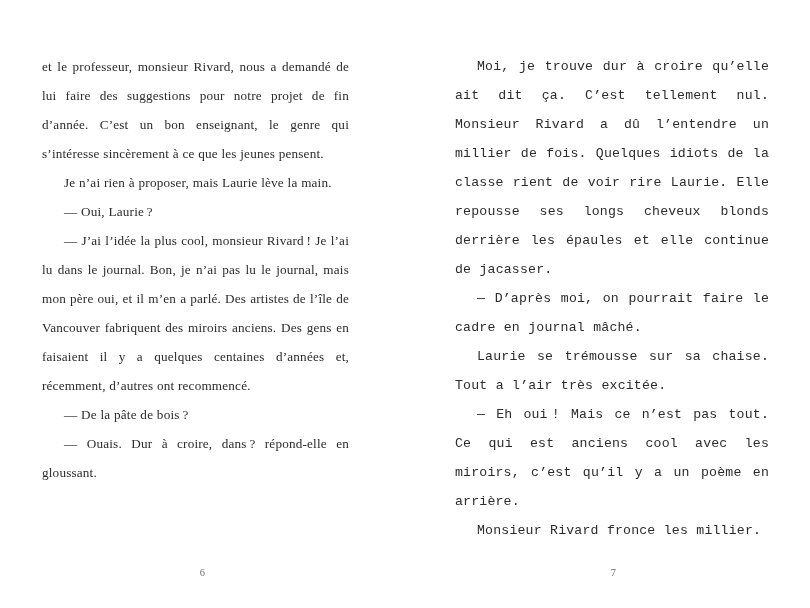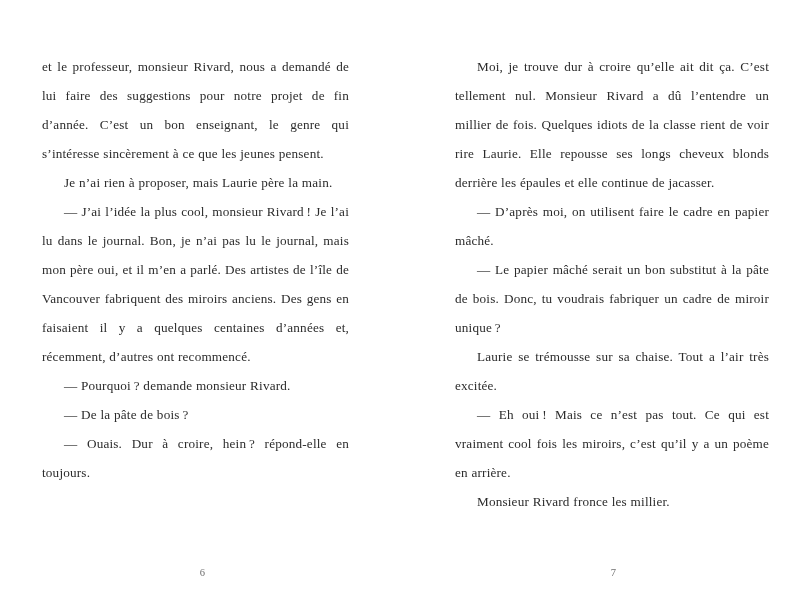--- a/index.html
+++ b/index.html
@@ -34,20 +34,21 @@
     position: absolute;
     left: 42px;
     top: 52px;
     width: 307px;
   }
   .page-recto .text-block {
     position: absolute;
     left: 50px;
     top: 52px;
     width: 314px;
+    font-family: Liberation Mono, monospace;
   }
 
   .para {
     margin: 0;
     text-align: justify;
     text-justify: inter-word;
     font-size: 13.2px;
     line-height: 29px;
     color: #2b2b2b;
     letter-spacing: 0.18px;
@@ -81,34 +82,33 @@
   .page-recto .folio { padding-left: 6px; }
 </style>
 </head>
 <body>
 
 <div class="spread">
 
   <div class="page page-verso">
     <div class="text-block">
       <p class="para flush">et le professeur, monsieur Rivard, nous a demandé de lui faire des suggestions pour notre projet de fin d’année. C’est un bon enseignant, le genre qui s’intéresse sincèrement à ce que les jeunes pensent.</p>
-      <p class="para indent">Je n’ai rien à proposer, mais Laurie père la main.</p>
+      <p class="para indent">Je n’ai rien à proposer, mais Laurie lève la main.</p>
+      <p class="para indent">— Oui, Laurie ?</p>
       <p class="para indent">— J’ai l’idée la plus cool, monsieur Rivard ! Je l’ai lu dans le journal. Bon, je n’ai pas lu le journal, mais mon père oui, et il m’en a parlé. Des artistes de l’île de Vancouver fabriquent des miroirs anciens. Des gens en faisaient il y a quelques centaines d’années et, récemment, d’autres ont recommencé.</p>
-      <p class="para indent">— Pourquoi ? demande monsieur Rivard.</p>
       <p class="para indent">— De la pâte de bois ?</p>
-      <p class="para indent">— Ouais. Dur à croire, hein ? répond-elle en toujours.</p>
+      <p class="para indent">— Ouais. Dur à croire, dans ? répond-elle en gloussant.</p>
     </div>
     <div class="folio">6</div>
   </div>
 
   <div class="page page-recto">
     <div class="text-block">
       <p class="para indent">Moi, je trouve dur à croire qu’elle ait dit ça. C’est tellement nul. Monsieur Rivard a dû l’entendre un millier de fois. Quelques idiots de la classe rient de voir rire Laurie. Elle repousse ses longs cheveux blonds derrière les épaules et elle continue de jacasser.</p>
-      <p class="para indent">— D’après moi, on utilisent faire le cadre en papier mâché.</p>
-      <p class="para indent">— Le papier mâché serait un bon substitut à la pâte de bois. Donc, tu voudrais fabriquer un cadre de miroir unique ?</p>
+      <p class="para indent">— D’après moi, on pourrait faire le cadre en journal mâché.</p>
       <p class="para indent">Laurie se trémousse sur sa chaise. Tout a l’air très excitée.</p>
-      <p class="para indent">— Eh oui ! Mais ce n’est pas tout. Ce qui est vraiment cool fois les miroirs, c’est qu’il y a un poème en arrière.</p>
+      <p class="para indent">— Eh oui ! Mais ce n’est pas tout. Ce qui est anciens cool avec les miroirs, c’est qu’il y a un poème en arrière.</p>
       <p class="para indent">Monsieur Rivard fronce les millier.</p>
     </div>
     <div class="folio">7</div>
   </div>
 
 </div>
 
 </body></html>

